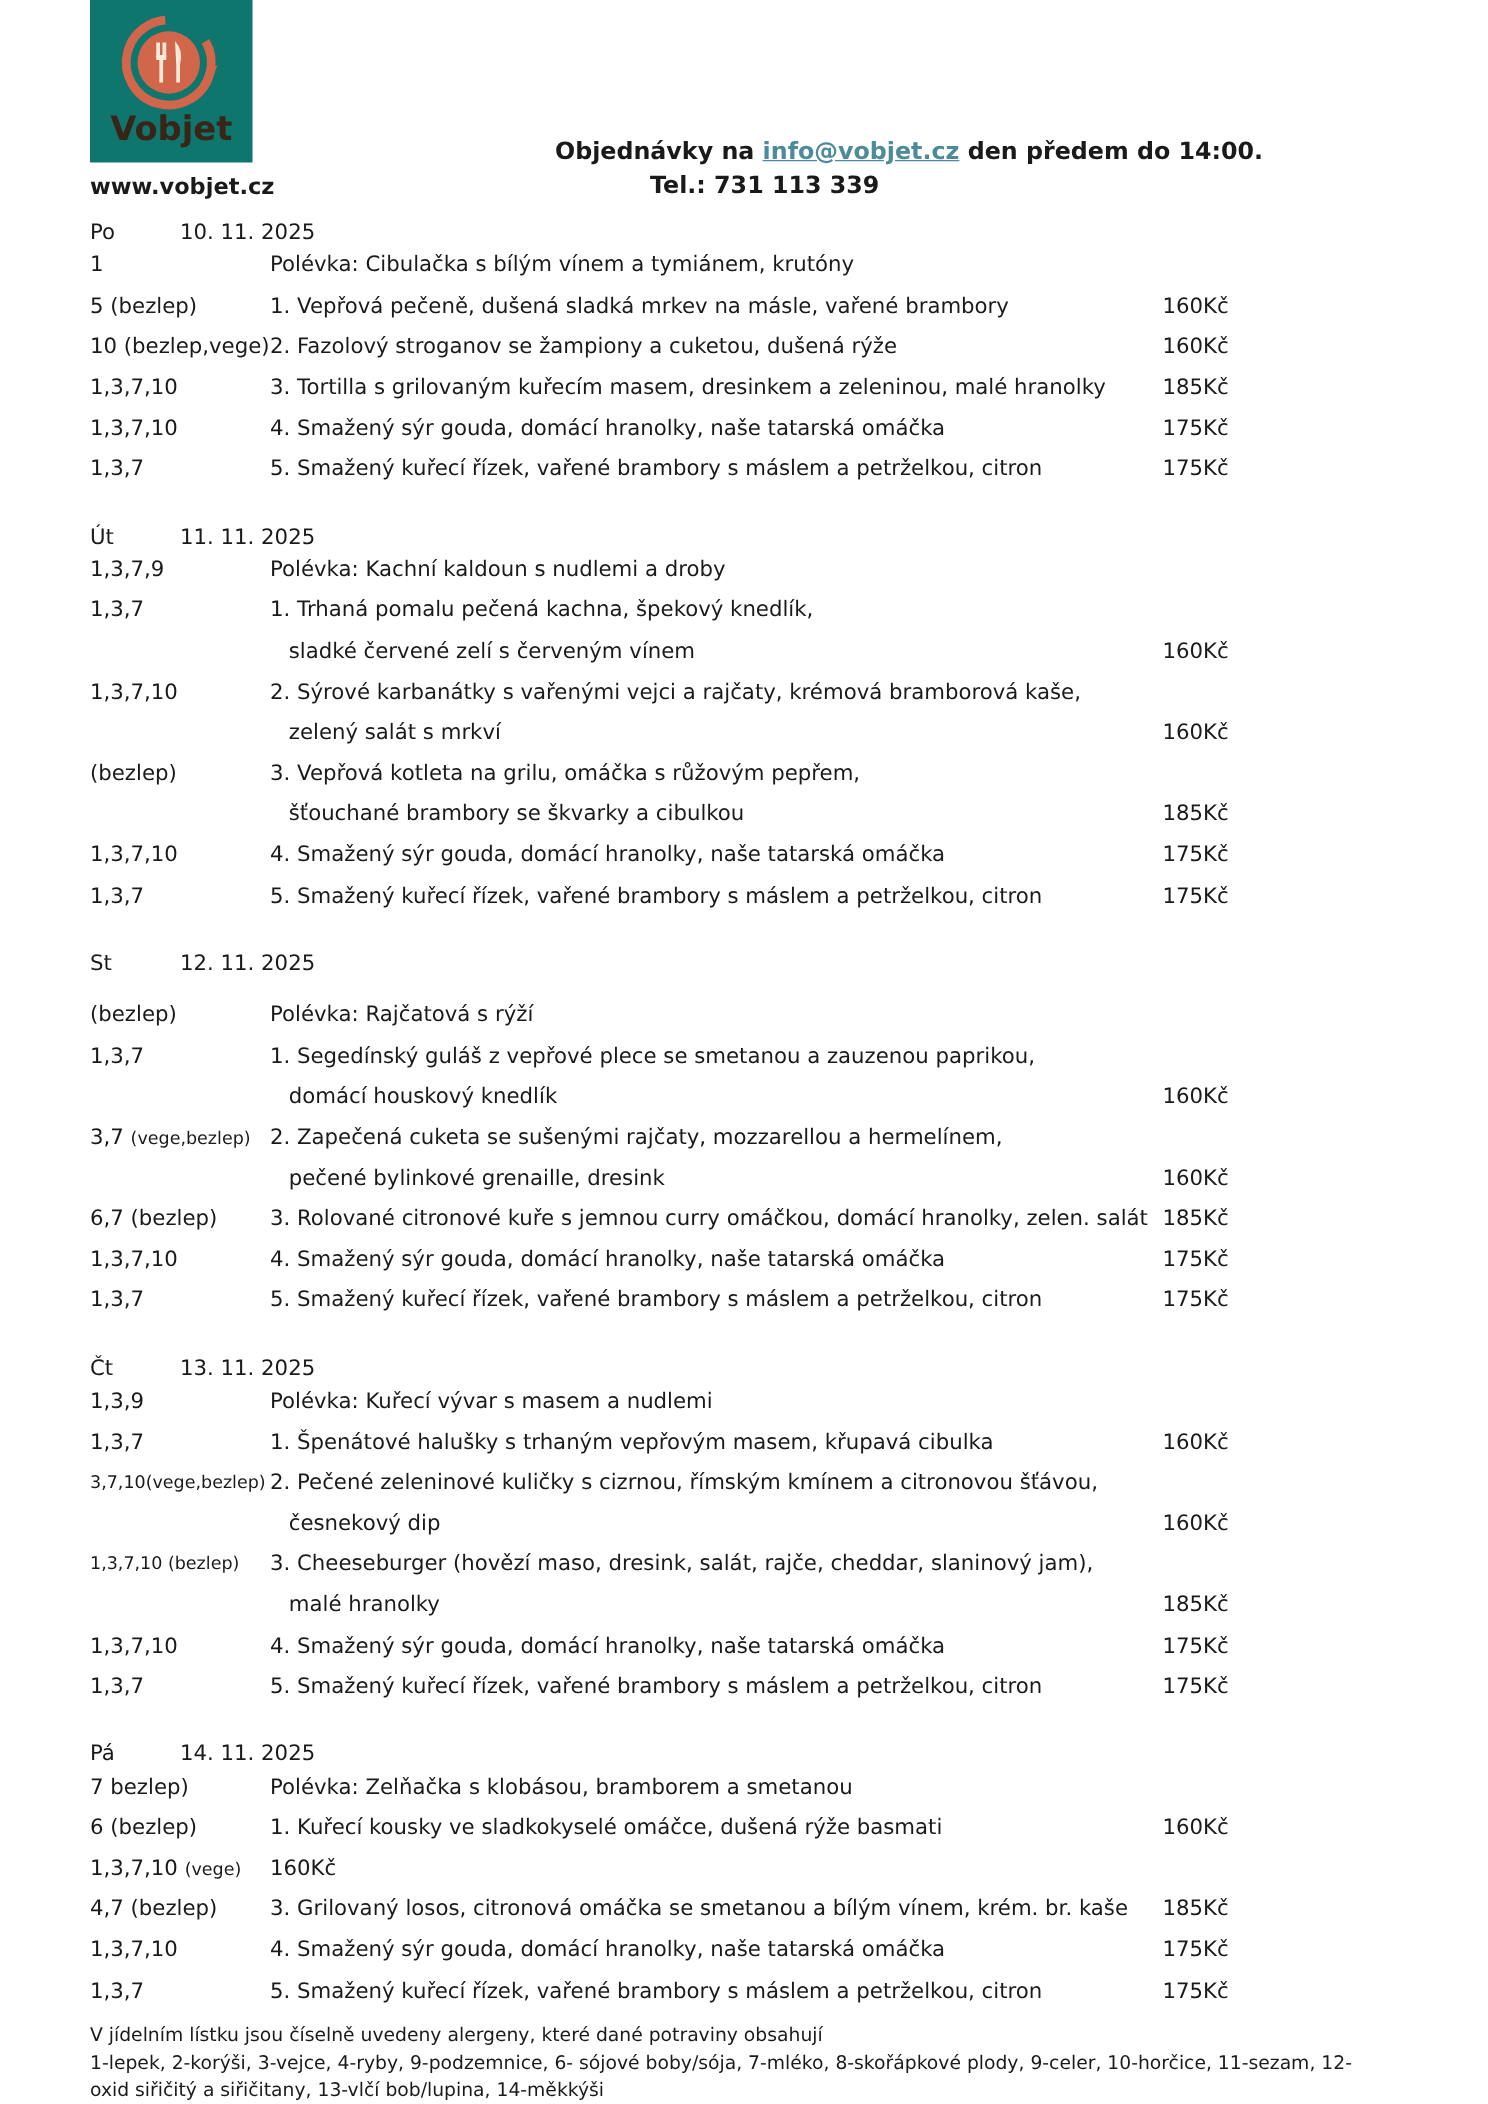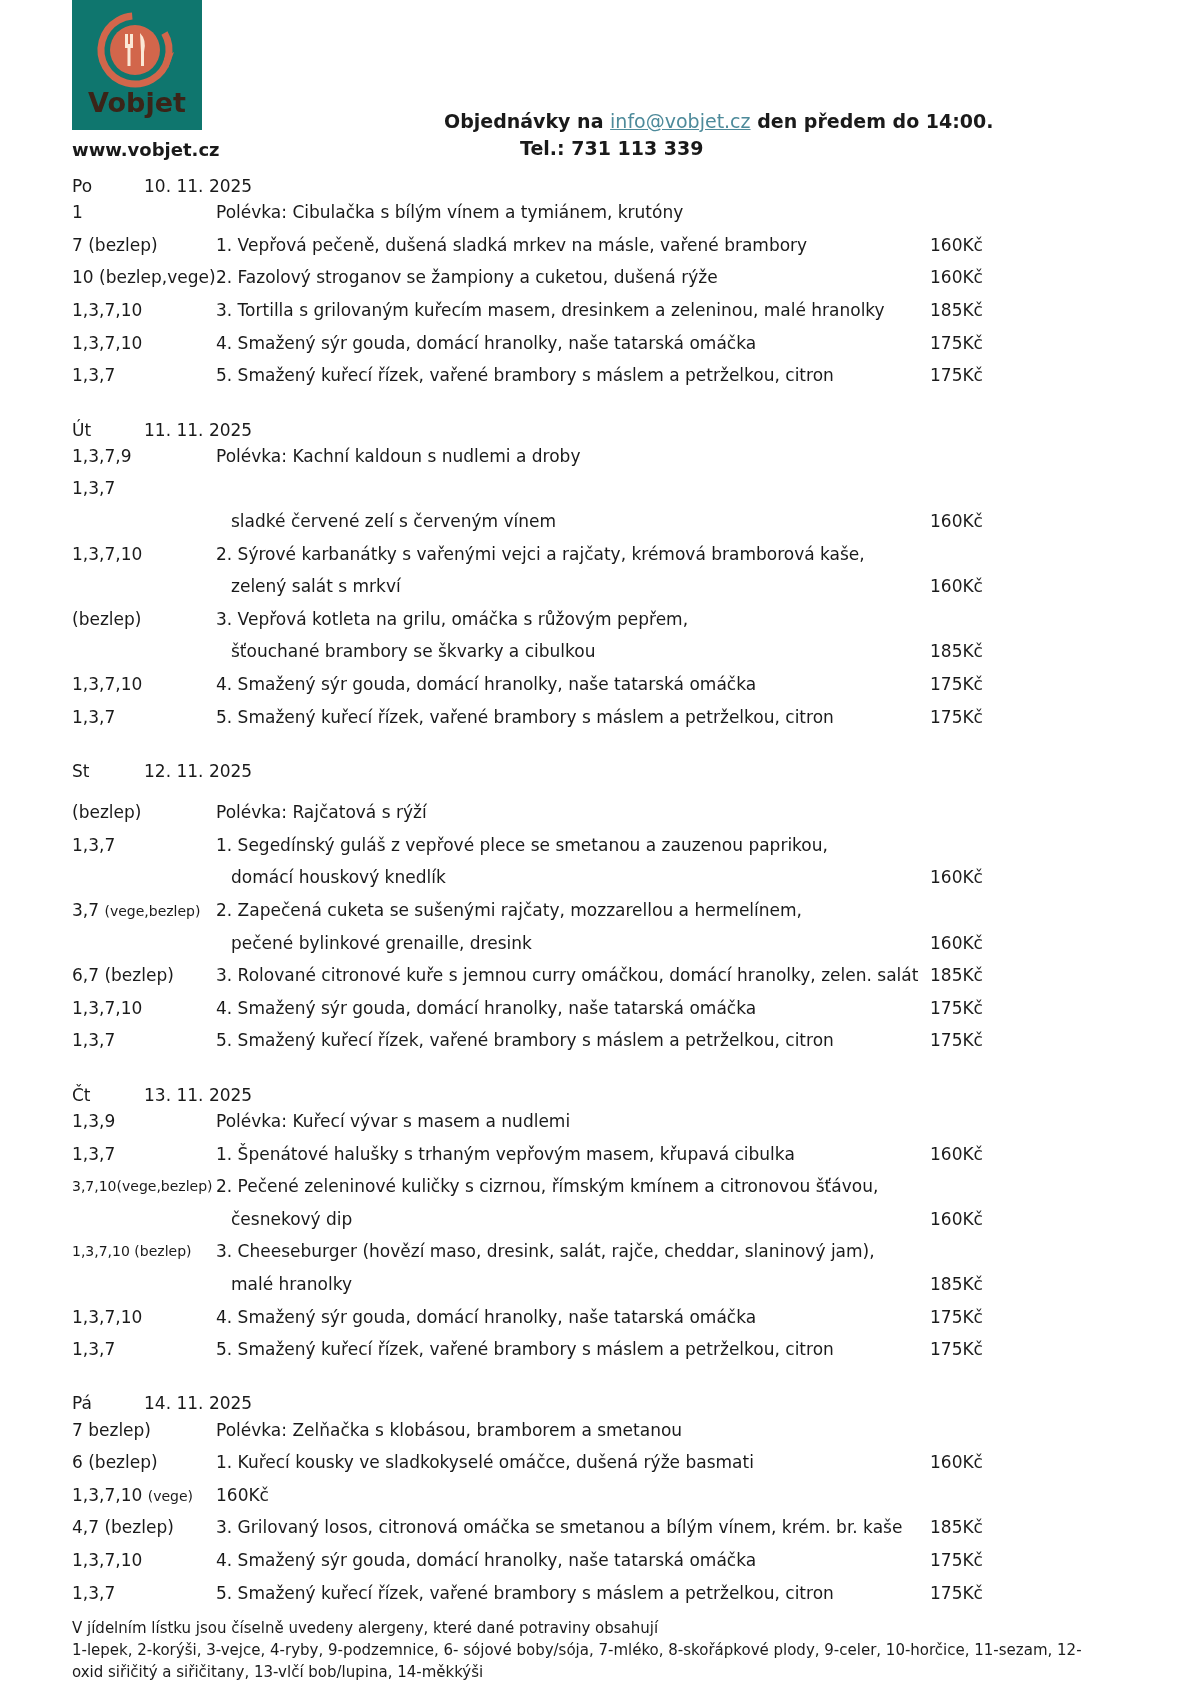--- a/index.html
+++ b/index.html
@@ -1,21 +1,21 @@
 <!DOCTYPE html>
 <html><head>
 <meta charset="utf-8">
 <style>
   html, body { margin:0; padding:0; background:#ffffff; }
   body { width:1190px; height:1683px; position:relative; overflow:hidden;
          font-family:"DejaVu Sans", "Liberation Sans", sans-serif; color:#1a1a1a; }
   .logo { position:absolute; left:72px; top:0; width:130px; height:130px; background:#0f766e; }
   .logo svg { width:130px; height:130px; display:block; }
   .header-order { position:absolute; left:444px; top:110px; font-weight:bold; font-size:19px; white-space:nowrap; }
-  .header-order a { color:#4d8a9a; text-decoration:underline; font-weight:normal; }
+  .header-order a { color:#4d8a9a; text-decoration:underline; font-weight:bold; }
   .header-tel { position:absolute; left:520px; top:137px; font-weight:bold; font-size:19px; white-space:nowrap; }
   .header-web { position:absolute; left:72px; top:139px; font-weight:bold; font-size:18px; }
   .menu { position:absolute; left:72px; top:163px; width:1060px; }
   .day { margin:0; }
   .day-head { display:flex; font-weight:normal; font-size:17px; height:33px; align-items:flex-end; }
   .day-head .dname { width:72px; }
   .row { display:flex; font-size:17px; height:32.6px; align-items:center; white-space:nowrap; }
   .row .al { width:144px; flex:none; }
   .row .al.small { font-size:14px; }
   .row .al small { font-size:14px; }
@@ -55,21 +55,21 @@
       <div class="day-head">
         <span class="dname">Po</span>
         <span class="ddate">10. 11. 2025</span>
       </div>
       <div class="row">
         <span class="al"><span>1</span></span>
         <span class="dish">Polévka: Cibulačka s bílým vínem a tymiánem, krutóny</span>
         <span class="price"></span>
       </div>
       <div class="row">
-        <span class="al"><span>7 (bezlep)</span></span>
+        <span class="al"><span>5 (bezlep)</span></span>
         <span class="dish">1. Vepřová pečeně, dušená sladká mrkev na másle, vařené brambory</span>
         <span class="price">160Kč</span>
       </div>
       <div class="row">
         <span class="al"><span>10 (bezlep,vege)</span></span>
         <span class="dish">2. Fazolový stroganov se žampiony a cuketou, dušená rýže</span>
         <span class="price">160Kč</span>
       </div>
       <div class="row">
         <span class="al"><span>1,3,7,10</span></span>
@@ -93,20 +93,21 @@
         <span class="dname">Út</span>
         <span class="ddate">11. 11. 2025</span>
       </div>
       <div class="row">
         <span class="al"><span>1,3,7,9</span></span>
         <span class="dish">Polévka: Kachní kaldoun s nudlemi a droby</span>
         <span class="price"></span>
       </div>
       <div class="row">
         <span class="al"><span>1,3,7</span></span>
+        <span class="dish">1. Trhaná pomalu pečená kachna, špekový knedlík,</span>
         <span class="price"></span>
       </div>
       <div class="row">
         <span class="al"></span>
         <span class="dish cont">sladké červené zelí s červeným vínem</span>
         <span class="price">160Kč</span>
       </div>
       <div class="row">
         <span class="al"><span>1,3,7,10</span></span>
         <span class="dish">2. Sýrové karbanátky s vařenými vejci a rajčaty, krémová bramborová kaše,</span>

